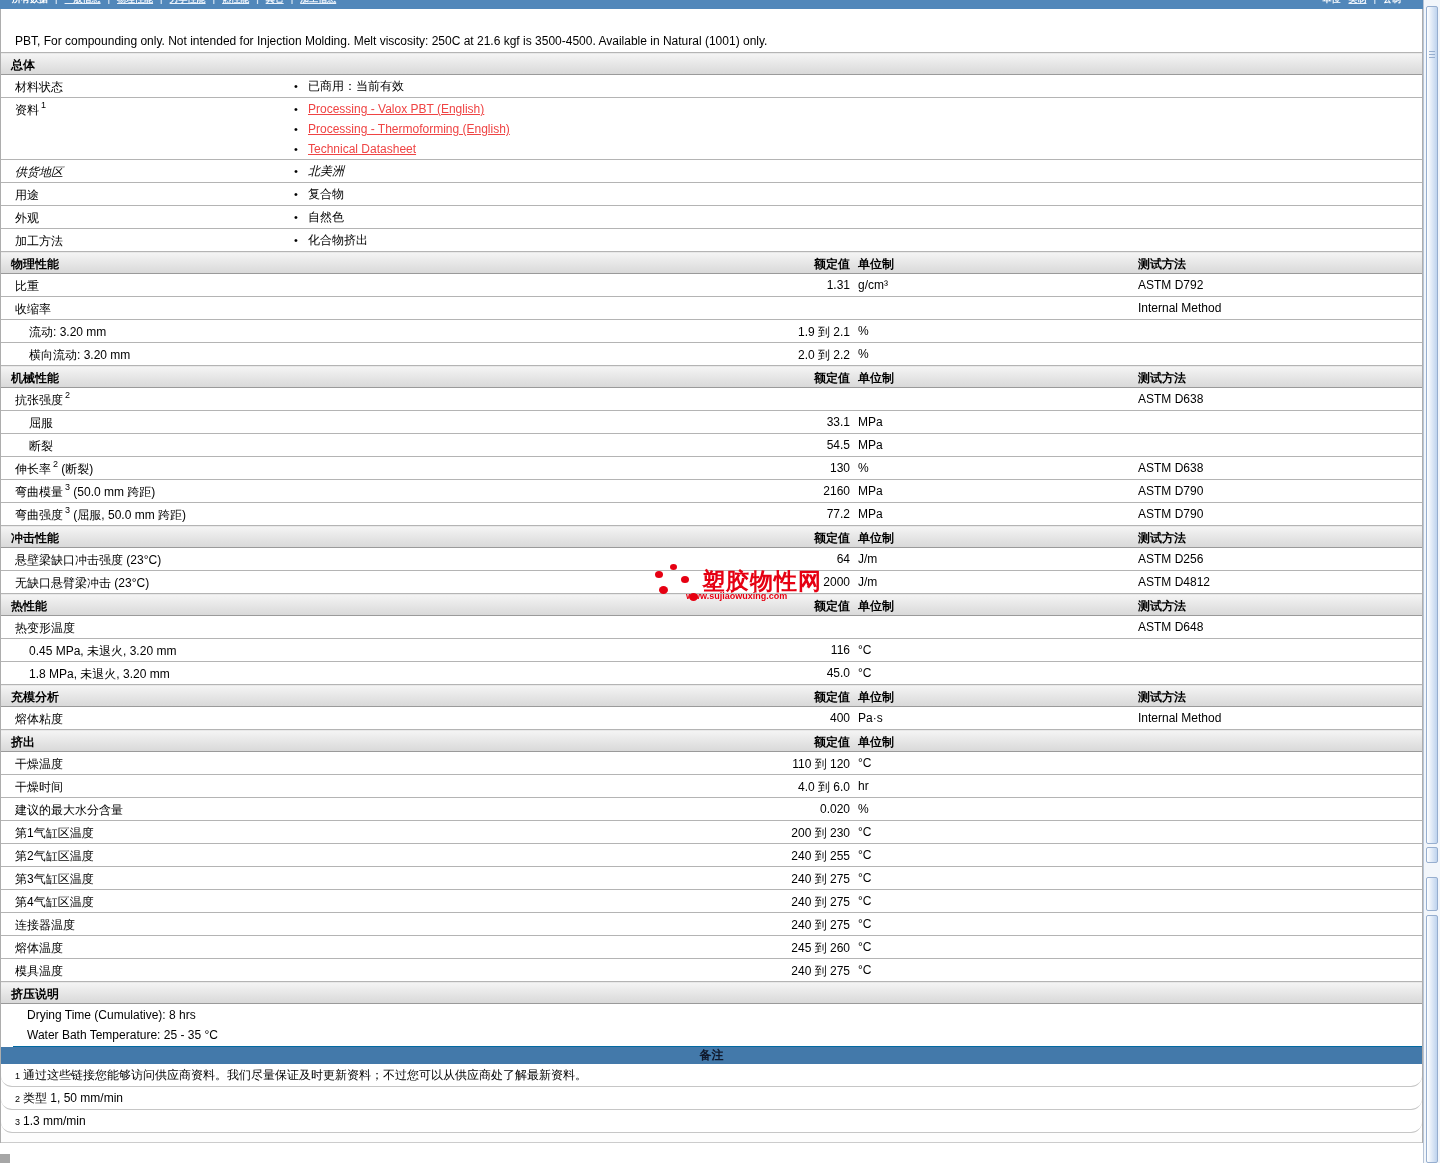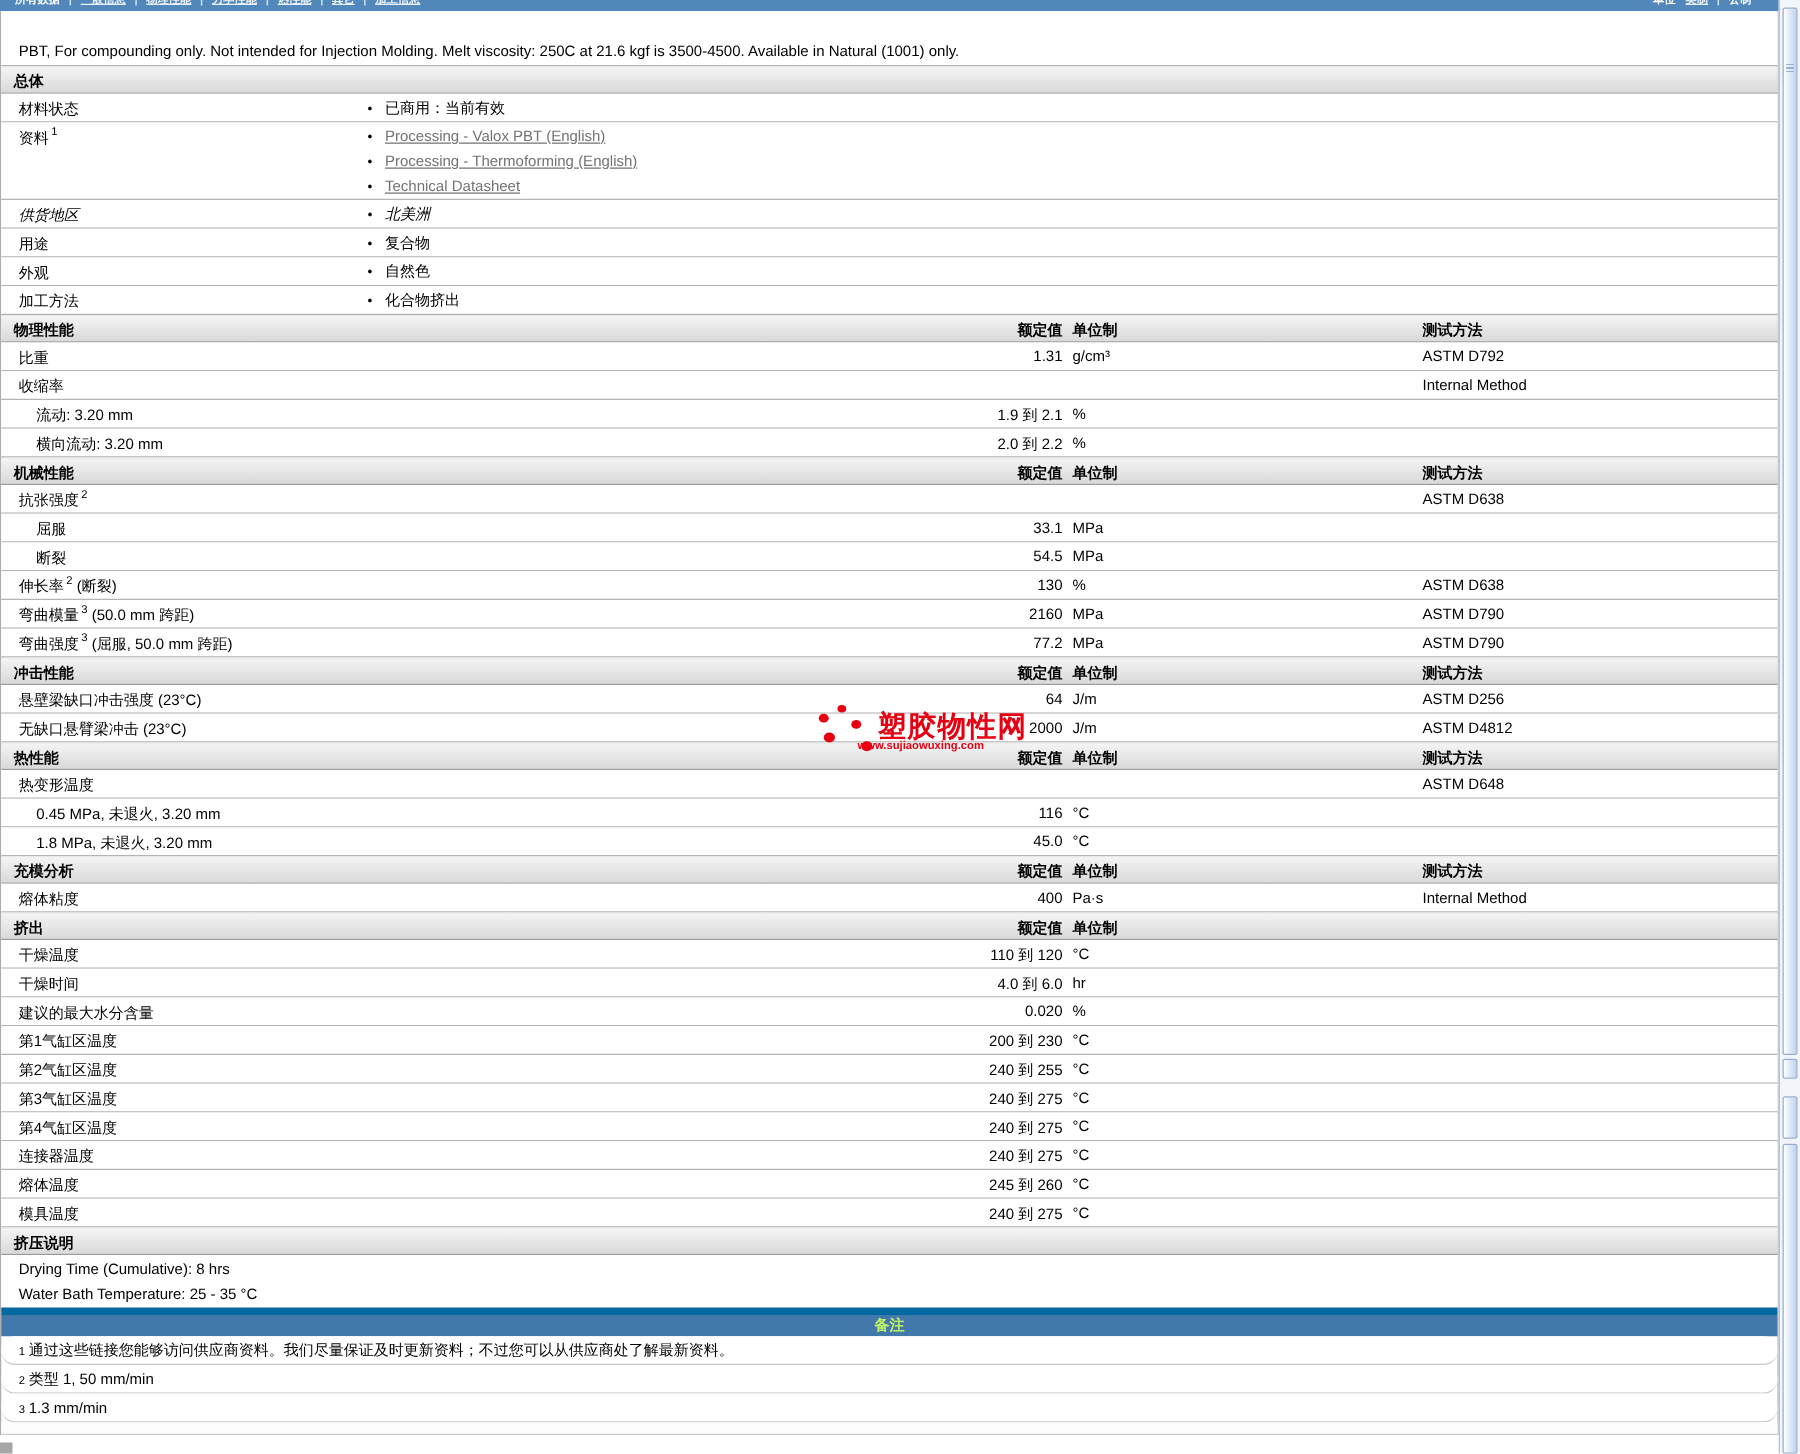--- a/index.html
+++ b/index.html
@@ -29,28 +29,28 @@
   .unit{position:absolute;left:857px;top:4px;white-space:nowrap;}
   .method{position:absolute;left:1137px;top:4px;white-space:nowrap;}
   .sec-header .val,.sec-header .unit,.sec-header .method{font-weight:bold;top:3px;}
   sup{font-size:9px;vertical-align:top;position:relative;top:-2px;margin-left:2px;}
 
   
   .grow{position:relative;border-bottom:1px solid #b4b4b4;background:#fff;font-size:12px;}
   .blist{position:absolute;left:293px;top:3px;}
   .bline{height:20px;line-height:16px;white-space:nowrap;}
   .bullet{display:inline-block;width:14px;font-size:11px;}
-  .link{color:#737373;text-decoration:underline;cursor:pointer;}
+  .link{color:#ef4444;text-decoration:underline;cursor:pointer;}
 
   .desc-text{position:absolute;left:14px;top:4px;white-space:nowrap;}
 
-  .xwrap{border-bottom:6px solid #0369a1;background:#fff;padding:1px 0;}
+  .xwrap{border-bottom:1px solid #0369a1;background:#fff;padding:1px 0;margin-left:12px;}
   .xline{padding-left:14px;line-height:20px;font-size:12px;white-space:nowrap;}
 
-  .notes-bar{height:17px;background:#4379aa;color:#bef264;font-size:12px;font-weight:bold;text-align:center;line-height:17px;}
+  .notes-bar{height:17px;background:#4379aa;color:#0f172a;font-size:12px;font-weight:bold;text-align:center;line-height:17px;}
   .fnote{position:relative;height:22px;border-bottom:1px solid #c6c6c6;font-size:12px;line-height:22px;padding-left:12px;white-space:nowrap;background:#fff;border-radius:11px;}
   .fnote sup{top:1px;margin-right:3px;}
   .empty-row{height:9px;border-bottom:1px solid #cccccc;background:#fdfdfd;}
 
   
   .wm{position:absolute;pointer-events:none;z-index:5;}
   .wm-dot{position:absolute;background:#e60012;border-radius:50%;}
   .wm-title{position:absolute;left:702px;top:566px;font-size:23px;font-weight:bold;color:#e60012;letter-spacing:1px;white-space:nowrap;}
   .wm-url{position:absolute;left:686px;top:591px;font-size:9px;font-weight:bold;color:#e60012;white-space:nowrap;}
 

